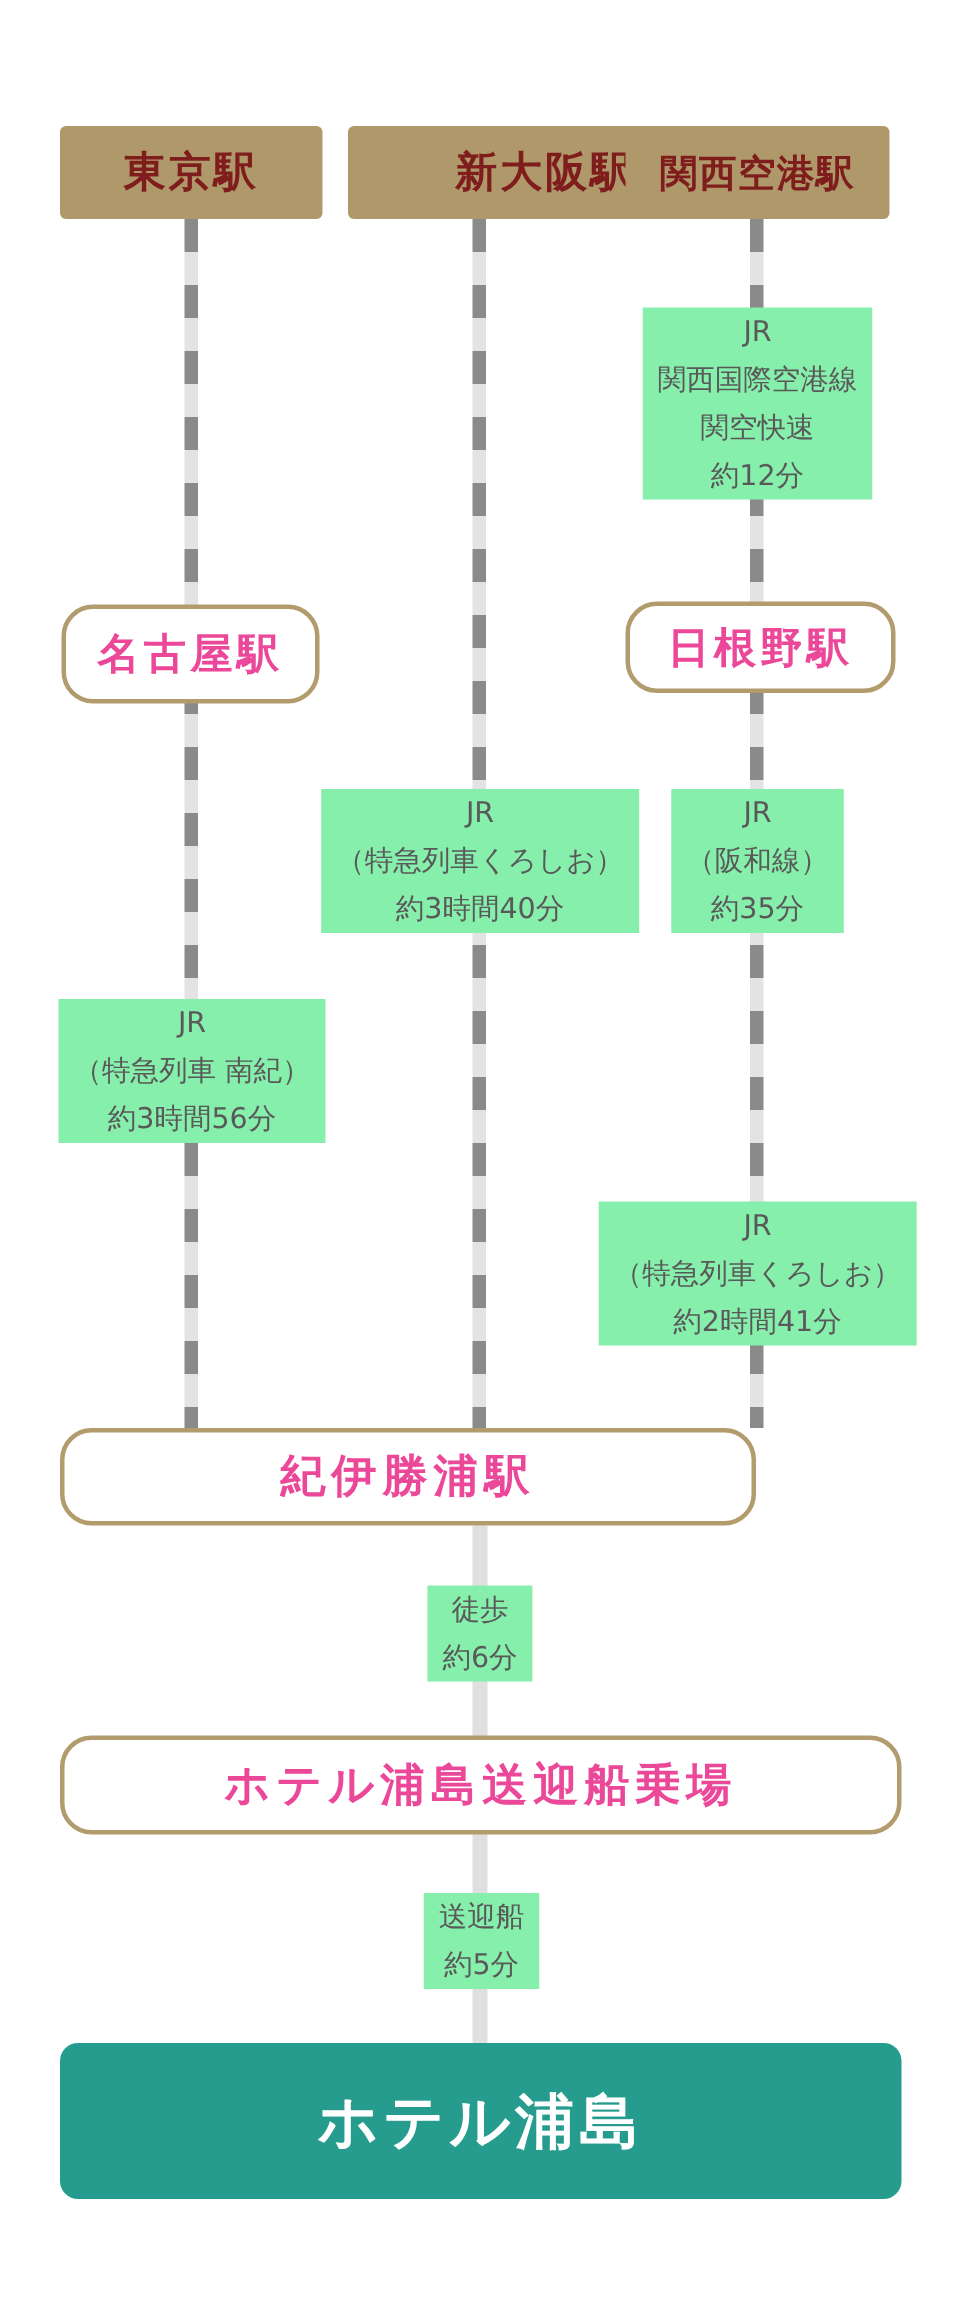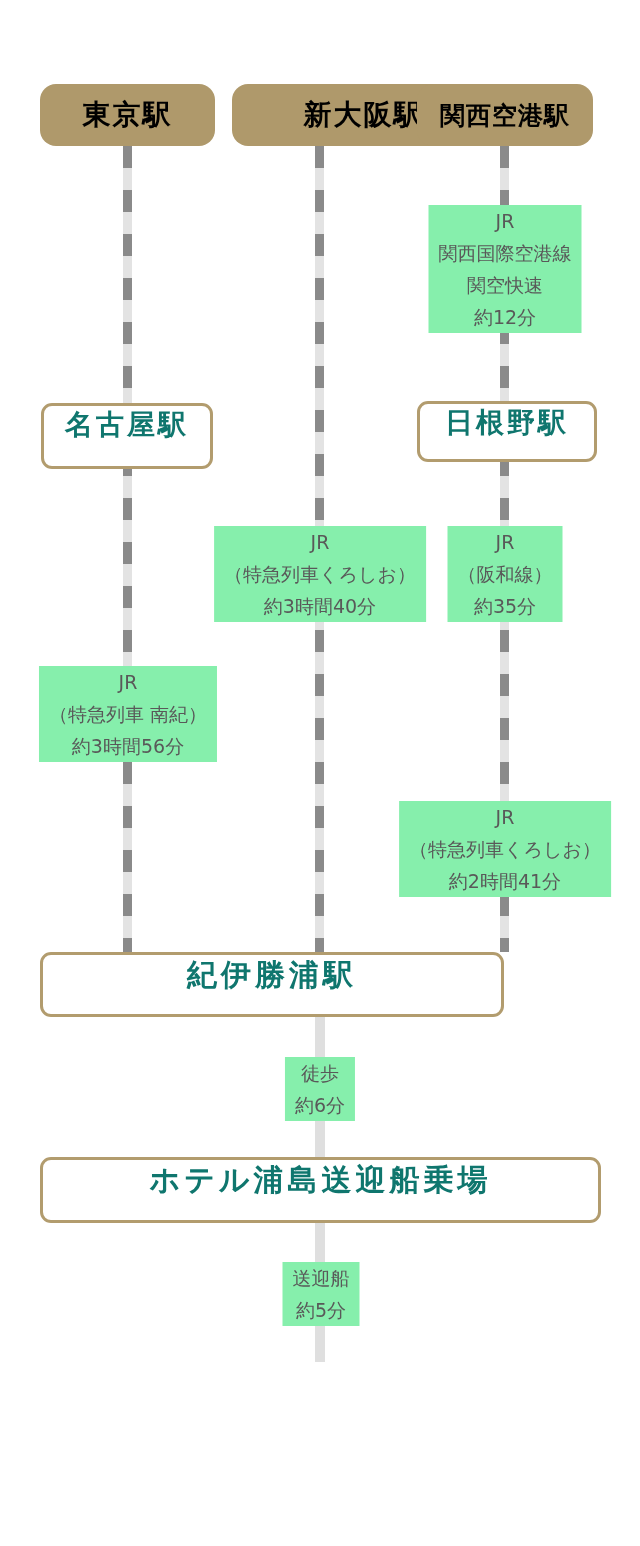--- a/index.html
+++ b/index.html
@@ -5,27 +5,27 @@
   html,body{margin:0;padding:0;background:#ffffff;}
   body{font-family:"DejaVu Sans","Liberation Sans",sans-serif;}
   .stage{position:relative;width:640px;height:1546px;background:#ffffff;overflow:hidden;}
 
   
   .vline{position:absolute;z-index:1;}
   .vline.dashed{width:9px;background:repeating-linear-gradient(to bottom,#8a8a8a 0 22px,#e3e3e3 22px 44px);}
   .vline.light{width:10px;background:#dfdfdf;}
 
   
-  .origin-box{position:absolute;z-index:3;height:62px;background:#af996b;border-radius:16px;
-    display:flex;align-items:center;justify-content:center;color:#000000;font-weight:700;font-size:28px;letter-spacing:2px;}
+  .origin-box{position:absolute;z-index:3;height:62px;background:#af996b;border-radius:4px;
+    display:flex;align-items:center;justify-content:center;color:#7f1d1d;font-weight:700;font-size:28px;letter-spacing:2px;}
   .origin-box.small{font-size:25px;letter-spacing:1px;}
 
   
-  .station-box{position:absolute;z-index:3;background:#ffffff;border:3px solid #b29c6e;border-radius:11px;
-    display:flex;align-items:flex-start;justify-content:center;color:#0f766e;font-weight:700;font-size:28px;letter-spacing:3px;box-sizing:border-box;}
+  .station-box{position:absolute;z-index:3;background:#ffffff;border:3px solid #b29c6e;border-radius:21px;
+    display:flex;align-items:center;justify-content:center;color:#ec4899;font-weight:700;font-size:28px;letter-spacing:3px;box-sizing:border-box;}
   .station-box.wide{font-size:30px;letter-spacing:4px;}
 
   
   .dest-box{position:absolute;z-index:3;background:#269c8e;border-radius:12px;
     display:flex;align-items:center;justify-content:center;color:#ffffff;font-weight:700;font-size:40px;letter-spacing:3px;}
 
   
   .leg-label{position:absolute;z-index:2;transform:translateX(-50%);background:#86efac;
     color:#595959;font-size:19px;line-height:32px;text-align:center;white-space:nowrap;padding:0 10px;font-weight:400;}
   .leg-label .ln{min-height:32px;}
@@ -102,14 +102,17 @@
 
   <div class="station-box wide" style="left:40px;top:1157px;width:561px;height:66px;">
     <span>ホテル浦島送迎船乗場</span>
   </div>
 
   <div class="leg-label" style="left:321px;top:1262px;">
     <div class="ln">送迎船</div>
     <div class="ln">約5分</div>
   </div>
 
+  <div class="dest-box" style="left:40px;top:1362px;width:561px;height:104px;">
+    <span>ホテル浦島</span>
+  </div>
 
 </div>
 
 </body></html>

